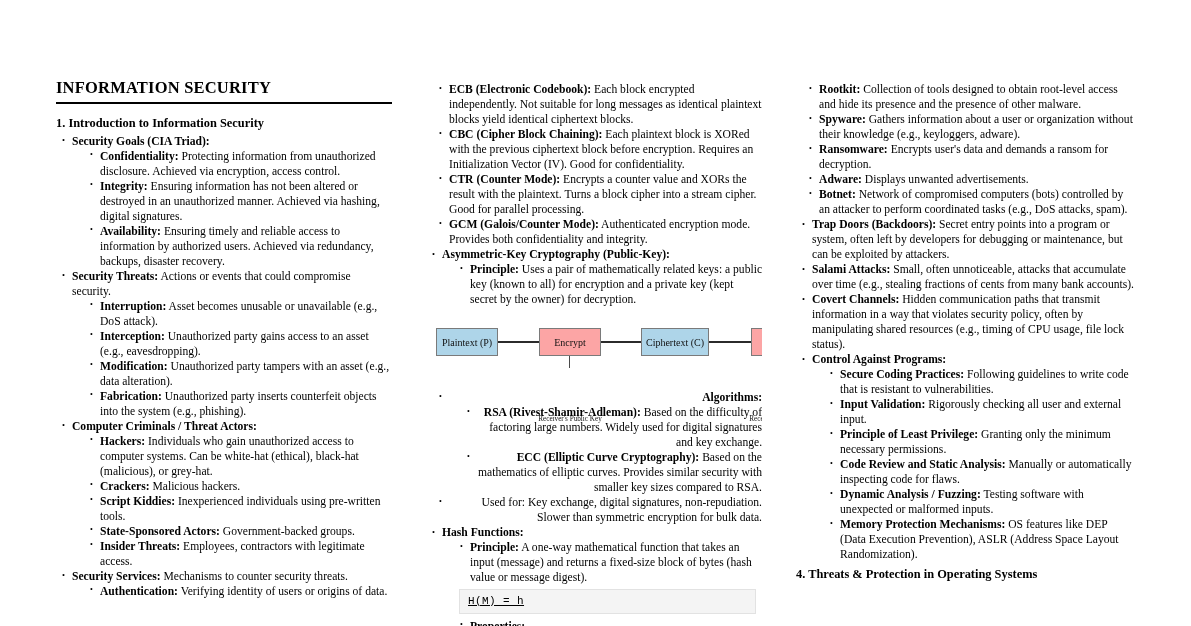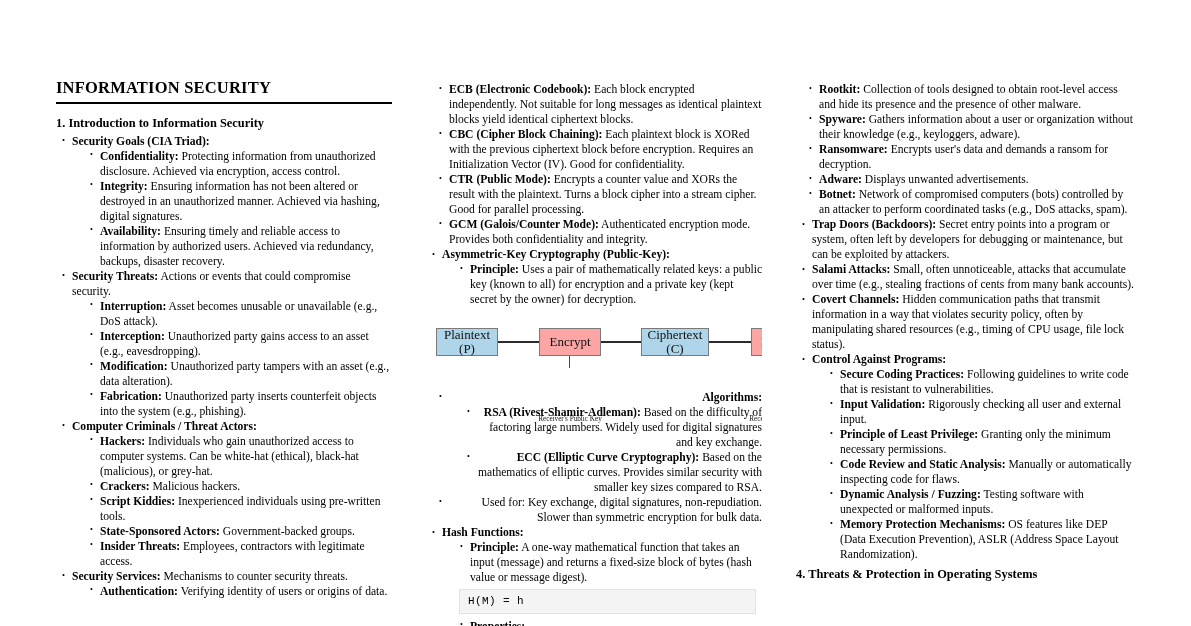--- a/index.html
+++ b/index.html
@@ -90,20 +90,21 @@
   .code {
     font-family: "Liberation Mono", "DejaVu Sans Mono", monospace;
     font-size: 11px;
     background: #f4f4f4;
     border: 1px solid #e2e2e2;
     padding: 4px 8px;
     margin: 4px 6px 5px 17px;
     line-height: 1.35;
     white-space: pre;
     letter-spacing: 0.4px;
+    text-decoration: underline;
   }
 
   
   .diagram-wrap {
     position: relative;
     margin: 13px 0 8px 10px;
     height: 62px;
     overflow: visible;
   }
   .dgm {
@@ -114,21 +115,21 @@
   }
   .dbox {
     position: absolute;
     top: 8px;
     height: 28px;
     border: 1px solid #7a7a7a;
     display: flex;
     align-items: center;
     justify-content: center;
     font-family: "Liberation Serif", "DejaVu Serif", serif;
-    font-size: 13px;
+    font-size: 10px;
     color: #111;
     text-align: center;
     line-height: 1.1;
   }
   .dbox.blue  { background: #aed5e9; }
   .dbox.green { background: #fca5a5; }
   .dline {
     position: absolute;
     top: 21px;
     height: 2px;
@@ -197,21 +198,21 @@
           </ul>
         </li>
 
       </ul>
     </div>
 
     <div class="col col-2">
       <ul class="lvl2" style="margin-left:12px;margin-top:4px;">
         <li><b>ECB (Electronic Codebook):</b><span> Each block encrypted independently. Not suitable for long messages as identical plaintext blocks yield identical ciphertext blocks.</span></li>
         <li><b>CBC (Cipher Block Chaining):</b><span> Each plaintext block is XORed with the previous ciphertext block before encryption. Requires an Initialization Vector (IV). Good for confidentiality.</span></li>
-        <li><b>CTR (Public Mode):</b><span> Encrypts a counter value and XORs the result with the plaintext. Turns a block cipher into a stream cipher. Good for parallel processing.</span></li>
+        <li><b>CTR (Counter Mode):</b><span> Encrypts a counter value and XORs the result with the plaintext. Turns a block cipher into a stream cipher. Good for parallel processing.</span></li>
         <li><b>GCM (Galois/Counter Mode):</b><span> Authenticated encryption mode. Provides both confidentiality and integrity.</span></li>
       </ul>
 
       <ul class="lvl1">
         <li>
           <b>Asymmetric-Key Cryptography (Public-Key):</b>
           <ul class="lvl2">
             <li><b>Principle:</b><span> Uses a pair of mathematically related keys: a public key (known to all) for encryption and a private key (kept secret by the owner) for decryption.</span></li>
           </ul>
         </li>

